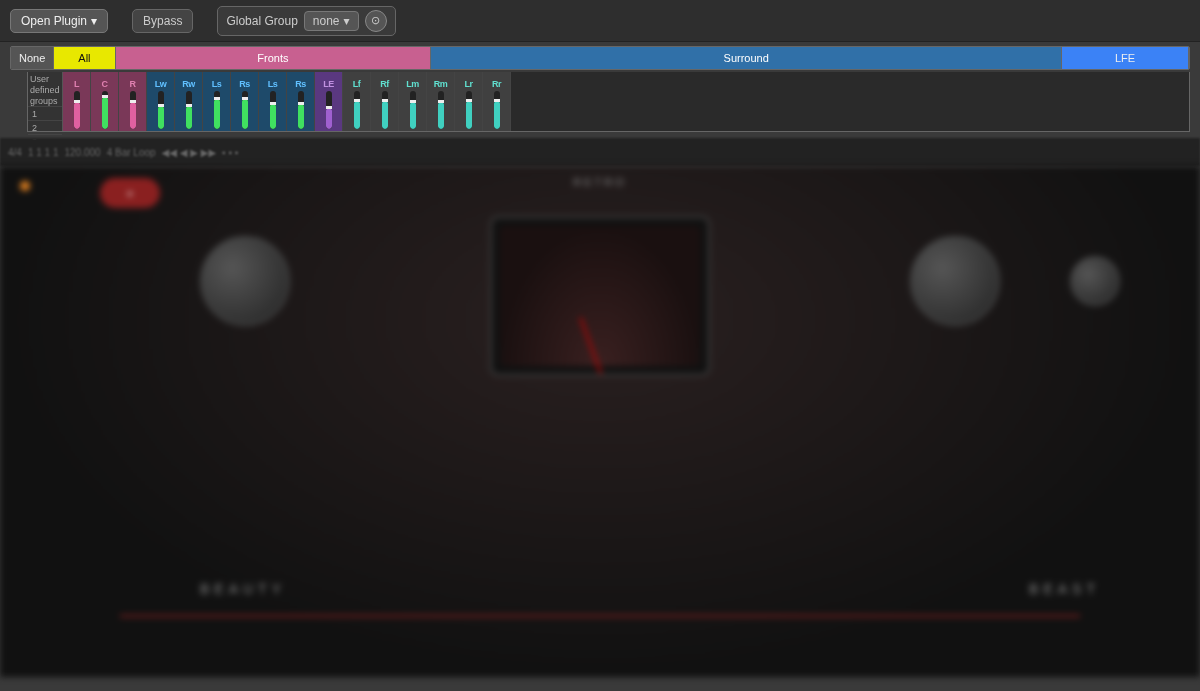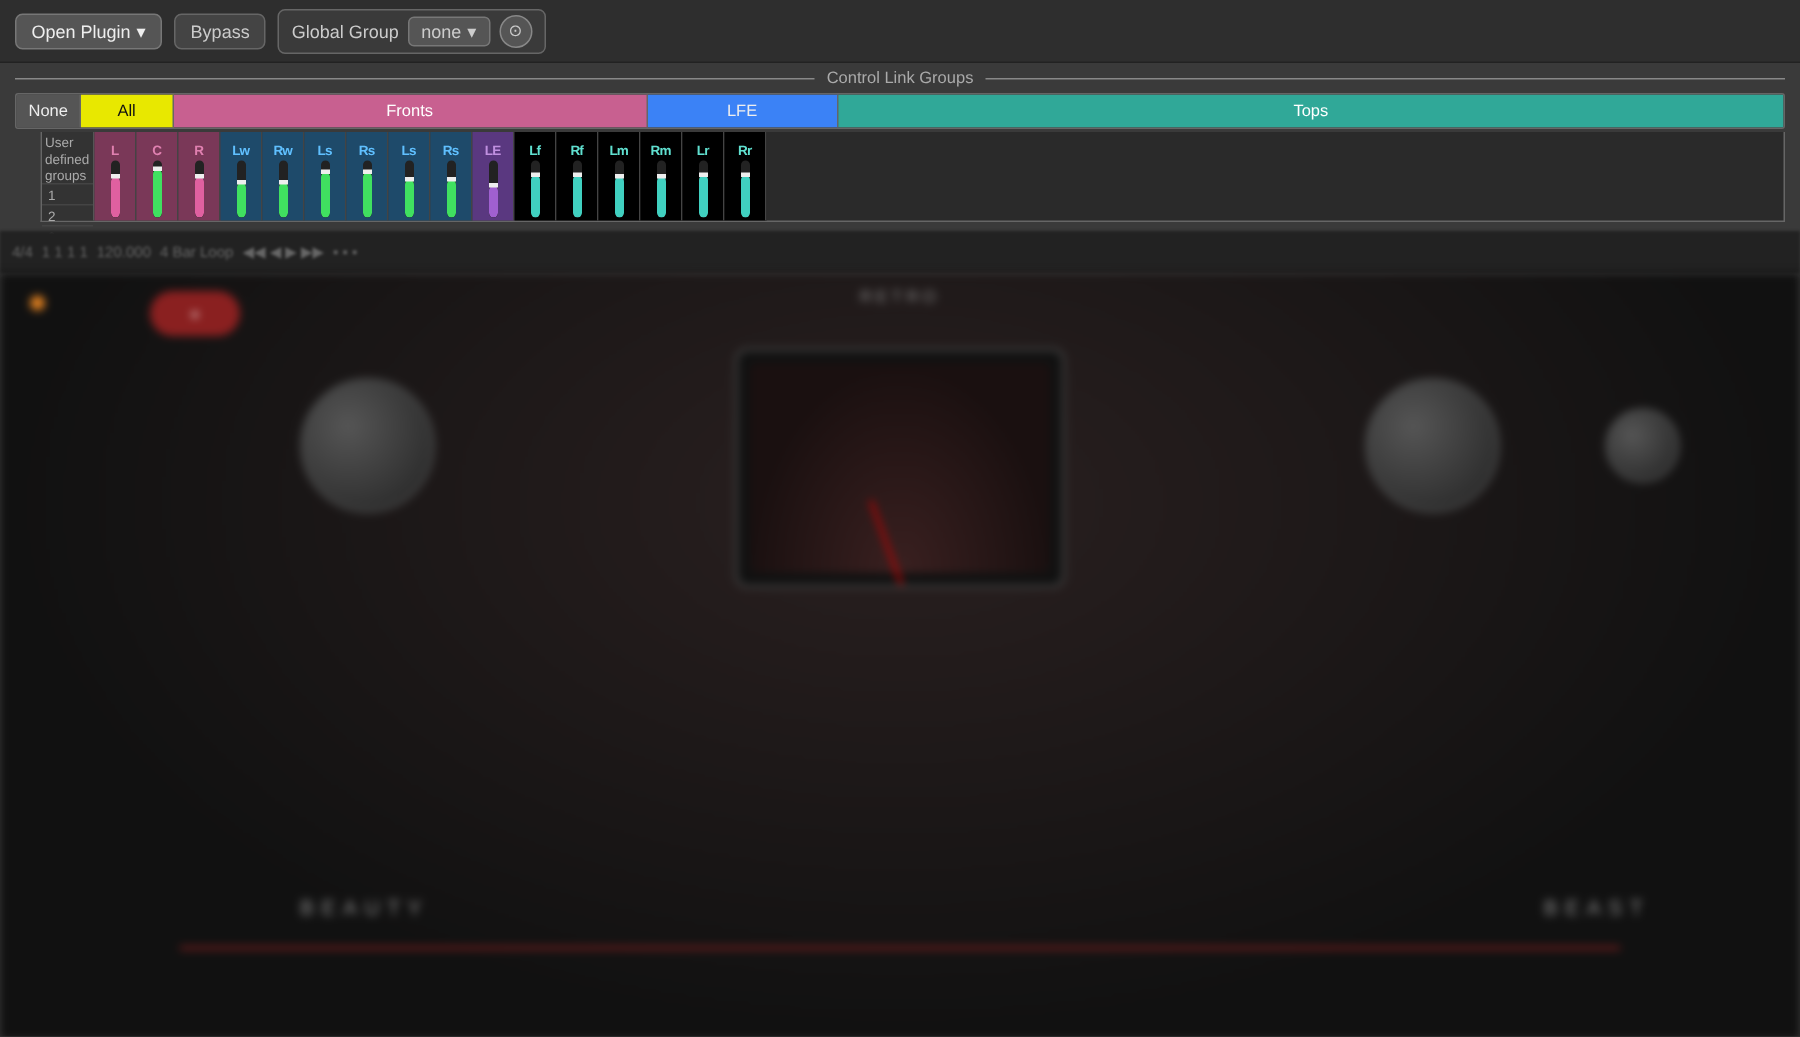--- a/index.html
+++ b/index.html
@@ -10,21 +10,21 @@
       font-family: -apple-system, BlinkMacSystemFont, 'Helvetica Neue', Arial, sans-serif;
       font-size: 11px;
       color: #ccc;
       overflow: hidden;
     }
 
     
     .toolbar {
       display: flex;
       align-items: center;
-      gap: 8px;
+      gap: 24px;
       padding: 6px 10px;
       background: #2e2e2e;
       height: 42px;
       border-bottom: 1px solid #222;
     }
 
     .btn-open-plugin {
       display: flex;
       align-items: center;
       gap: 4px;
@@ -266,21 +266,21 @@
     .channel-strip.fronts-bg {
       background: #7a3858;
     }
     .channel-strip.surround-bg {
       background: #1e4a6a;
     }
     .channel-strip.lfe-bg {
       background: #5a3880;
     }
     .channel-strip.tops-bg {
-      background: #000000;
+      background: #404040;
       align-items: center;
     }
 
     .channel-label {
       font-size: 9px;
       font-weight: bold;
       margin-bottom: 2px;
       letter-spacing: -0.5px;
     }
 
@@ -487,39 +487,36 @@
       <span>▾</span>
     </div>
     <div class="circle-btn">
       <span>⊙</span>
     </div>
   </div>
 </div>
 
 <div class="control-link-section">
 
-  <div class="control-link-title">
-    <span>Control Link Groups</span>
-  </div>
 
   <div class="group-tabs-row">
     <div class="tab-none">
       <span>None</span>
     </div>
     <div class="tab-all">
       <span>All</span>
     </div>
     <div class="tab-fronts">
       <span>Fronts</span>
     </div>
+    <div class="tab-surround">
+      <span>Surround</span>
+    </div>
     <div class="tab-lfe">
       <span>LFE</span>
-    </div>
-    <div class="tab-tops">
-      <span>Tops</span>
     </div>
   </div>
 
   <div class="channels-area">
 
     <div class="user-groups-col">
       <div class="user-groups-label">User<br>defined<br>groups</div>
       <div class="user-group-numbers">
         <div class="user-group-num">1</div>
         <div class="user-group-num">2</div>

